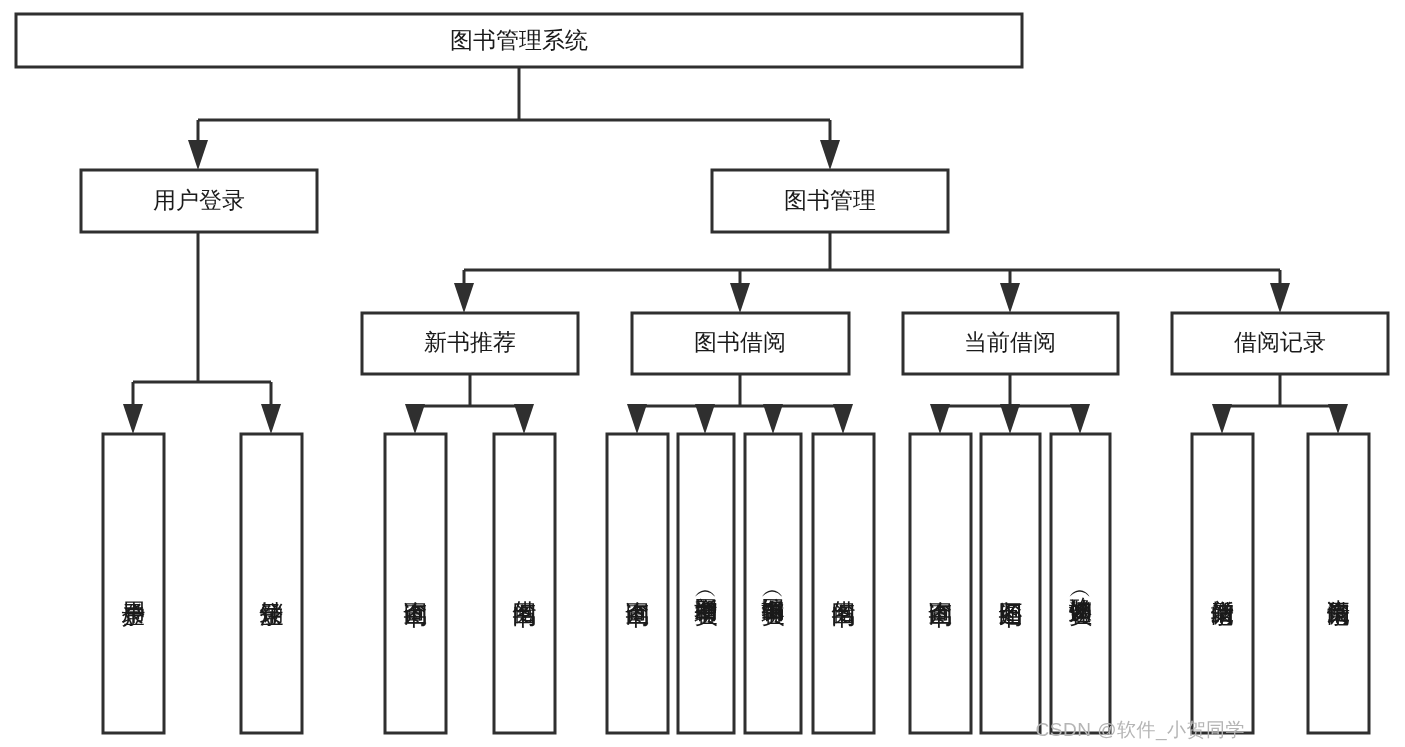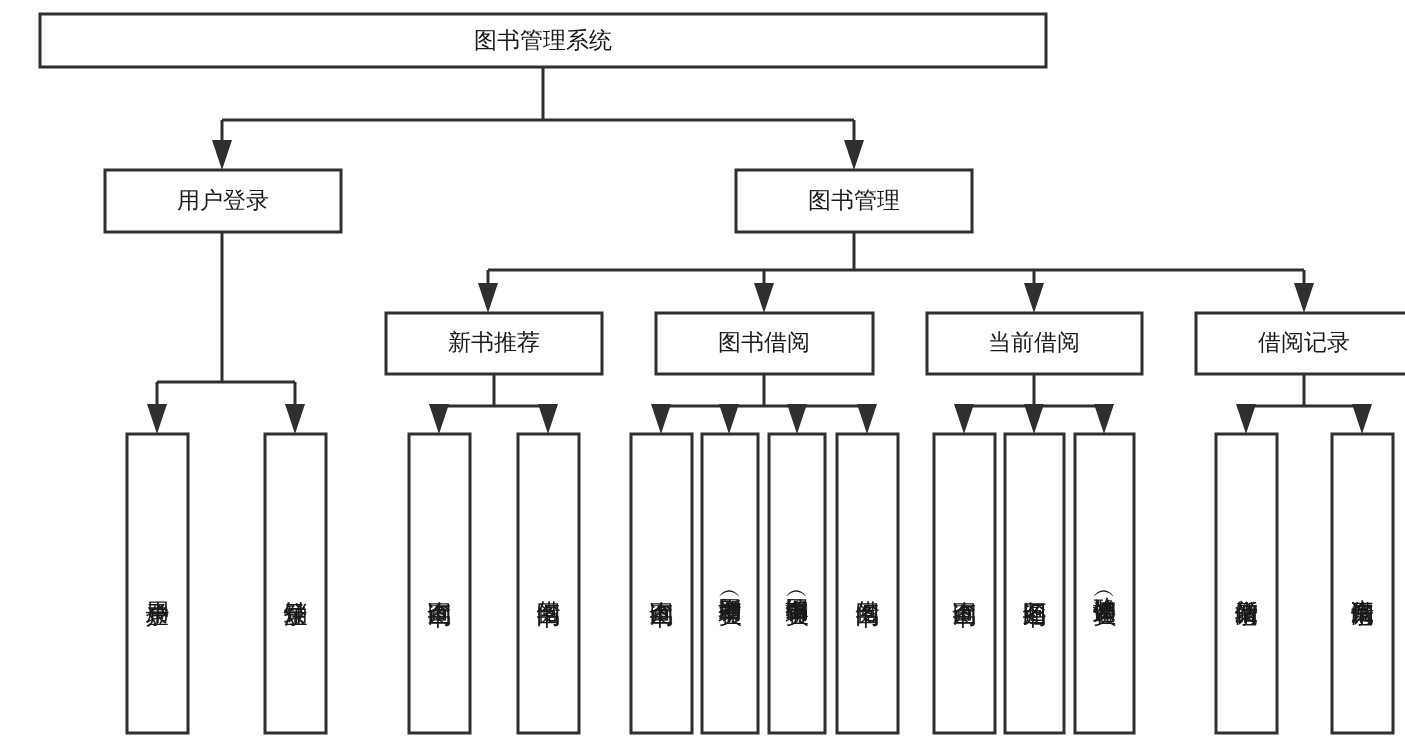--- a/index.html
+++ b/index.html
@@ -11,21 +11,20 @@
     width: 1405px;
     height: 747px;
     font-family: "Liberation Sans", "DejaVu Sans", sans-serif;
     overflow: hidden;
     position: relative;
   }
   #diagram-root {
     position: relative;
     width: 1253px;
     height: 747px;
-    margin-left: 24px;
   }
   svg.diagram-canvas {
     position: absolute;
     top: 0;
     left: 0;
     width: 1405px;
     height: 747px;
     display: block;
   }
   .node-box {
@@ -227,14 +226,15 @@
   <div class="node-label-v" style="left:745px; top:434px; width:56px; height:299px; font-size:23px;">编辑图书（管理员）</div>
   <div class="node-label-v" style="left:813px; top:434px; width:61px; height:299px;">借阅图书</div>
 
   <div class="node-label-v" style="left:910px; top:434px; width:61px; height:299px;">查询图书</div>
   <div class="node-label-v" style="left:981px; top:434px; width:59px; height:299px;">归还图书</div>
   <div class="node-label-v" style="left:1051px; top:434px; width:59px; height:299px; font-size:23px;">确认归还（管理员）</div>
 
   <div class="node-label-v" style="left:1192px; top:434px; width:61px; height:299px; font-size:23px;">新增借阅记录</div>
   <div class="node-label-v" style="left:1308px; top:434px; width:61px; height:299px; font-size:23px;">查询借阅记录</div>
 
+  <div class="watermark">CSDN @软件_小贺同学</div>
 
 </div>
 
 </body></html>

